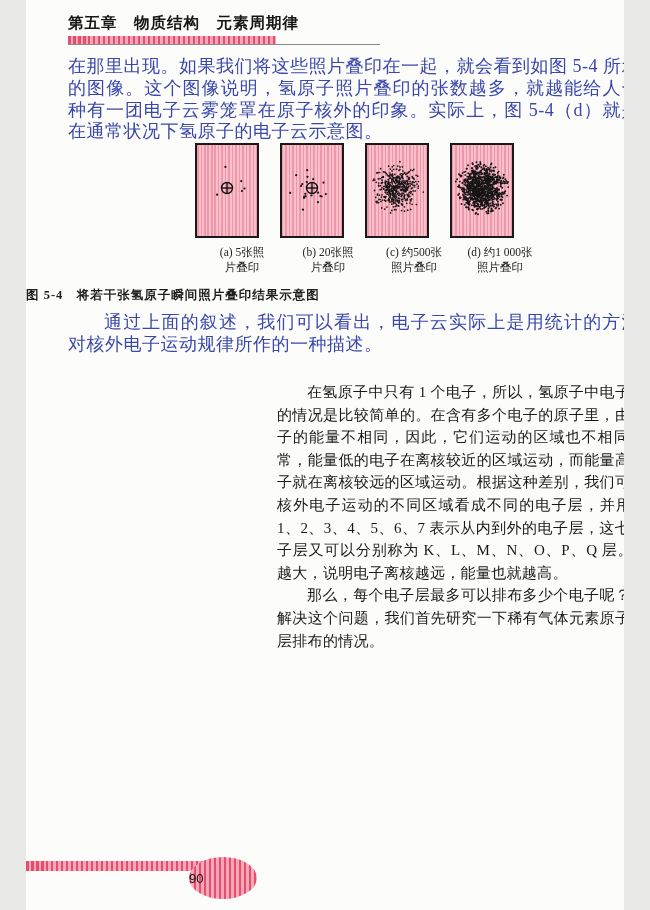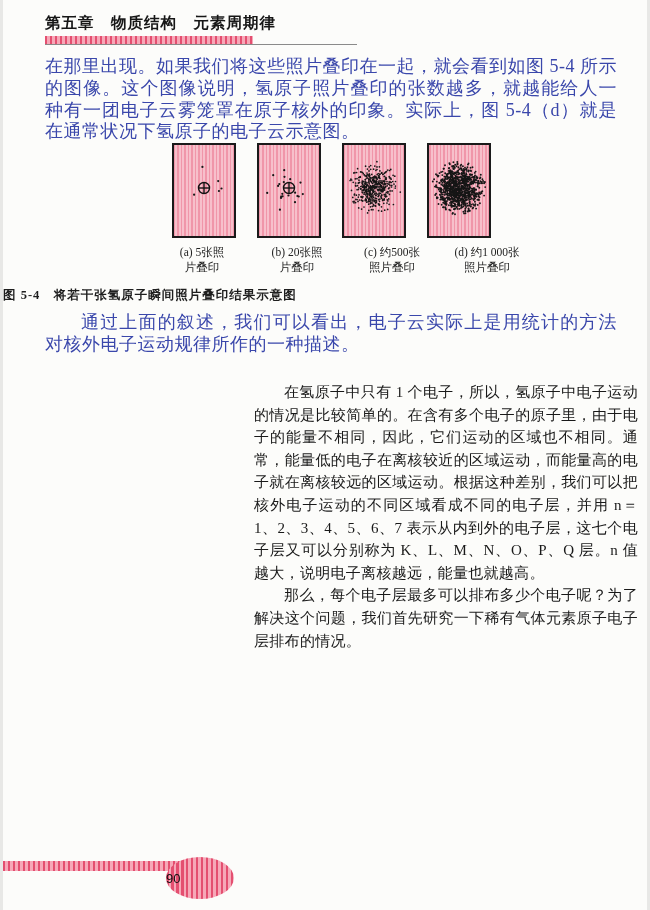--- a/index.html
+++ b/index.html
@@ -1,19 +1,19 @@
 <!DOCTYPE html>
 <html style="--text-blue: #3a47ab; --text-black: #1c1c1c; --stripe-light: #f7c0cb; --stripe-dark: #f096a9; --band-light: #f6a8b8; --band-dark: #e44f70;"><head>
 <meta charset="utf-8">
 <style>
   * { margin: 0; padding: 0; box-sizing: border-box; }
   html, body { background: #e8e8e6; }
   .page {
     position: relative;
-    width: 644px;
+    width: 598px;
     height: 910px;
     margin: 0 auto;
     background: #fcfcfa;
     overflow: hidden;
     font-family: "Liberation Serif", "DejaVu Serif", serif;
     color: var(--text-black, #1c1c1c);
     padding-left: 44px;
   }
 
   
@@ -67,23 +67,23 @@
     width: 64px; height: 95px;
     border: 2px solid #1a1a1a;
     background: repeating-linear-gradient(90deg,
       var(--stripe-dark, #f096a9) 0 1.5px,
       var(--stripe-light, #f7c0cb) 1.5px 3.5px);
   }
   .photo-card svg { position: absolute; left: 0; top: 0; width: 100%; height: 100%; }
 
   .caption-row {
     position: absolute;
-    left: 157px; top: 245px;
+    left: 174px; top: 245px;
     display: flex;
-    gap: 11px;
+    gap: 2px;
   }
   .photo-caption {
     width: 84px;
     font-size: 11.5px;
     line-height: 14.5px;
     text-align: center;
     color: #222;
   }
   .figure-caption {
     position: absolute;

